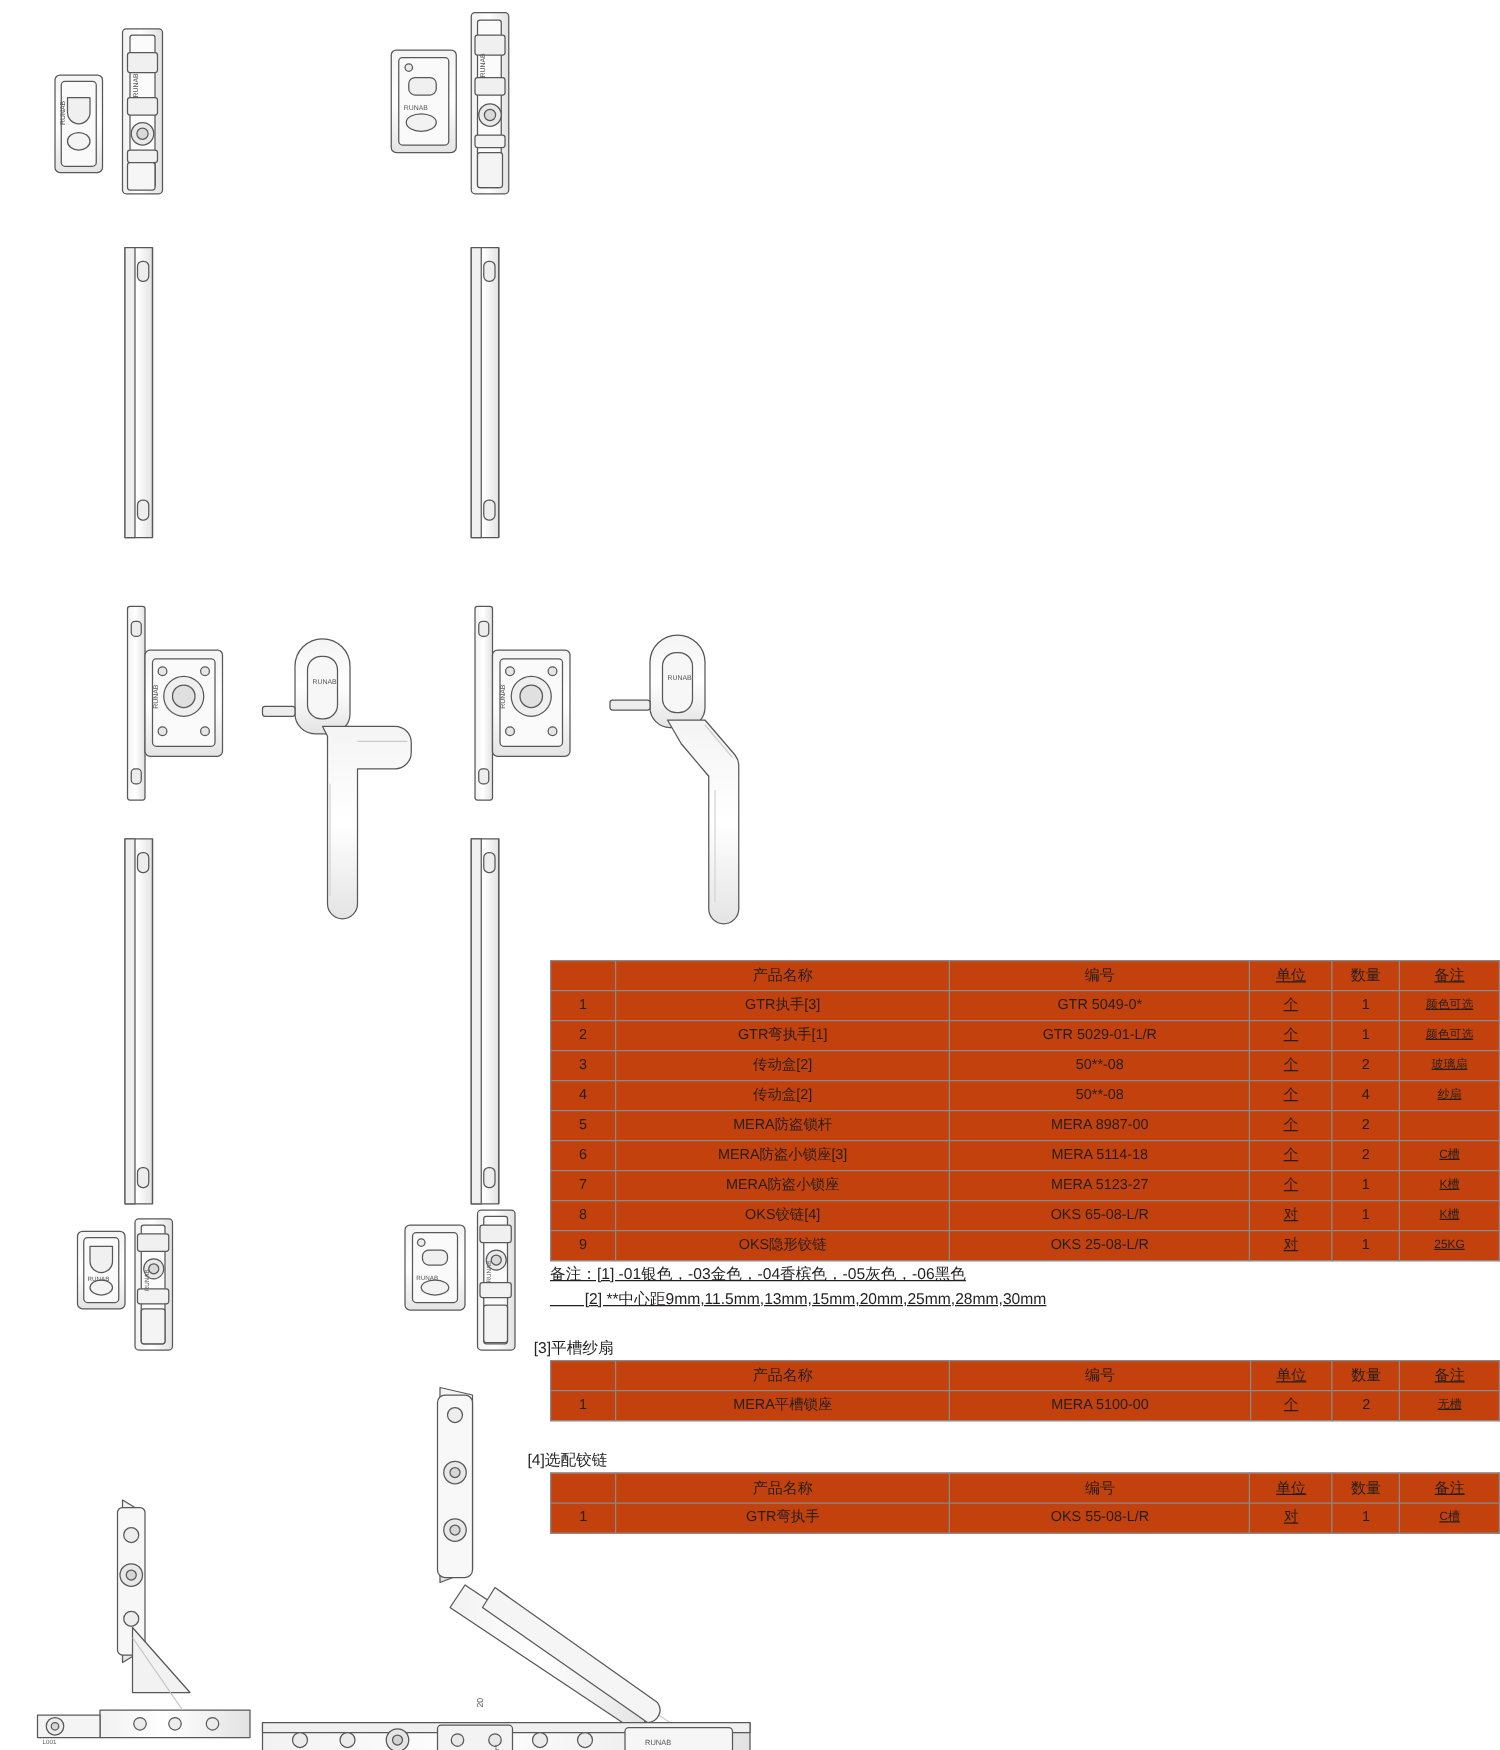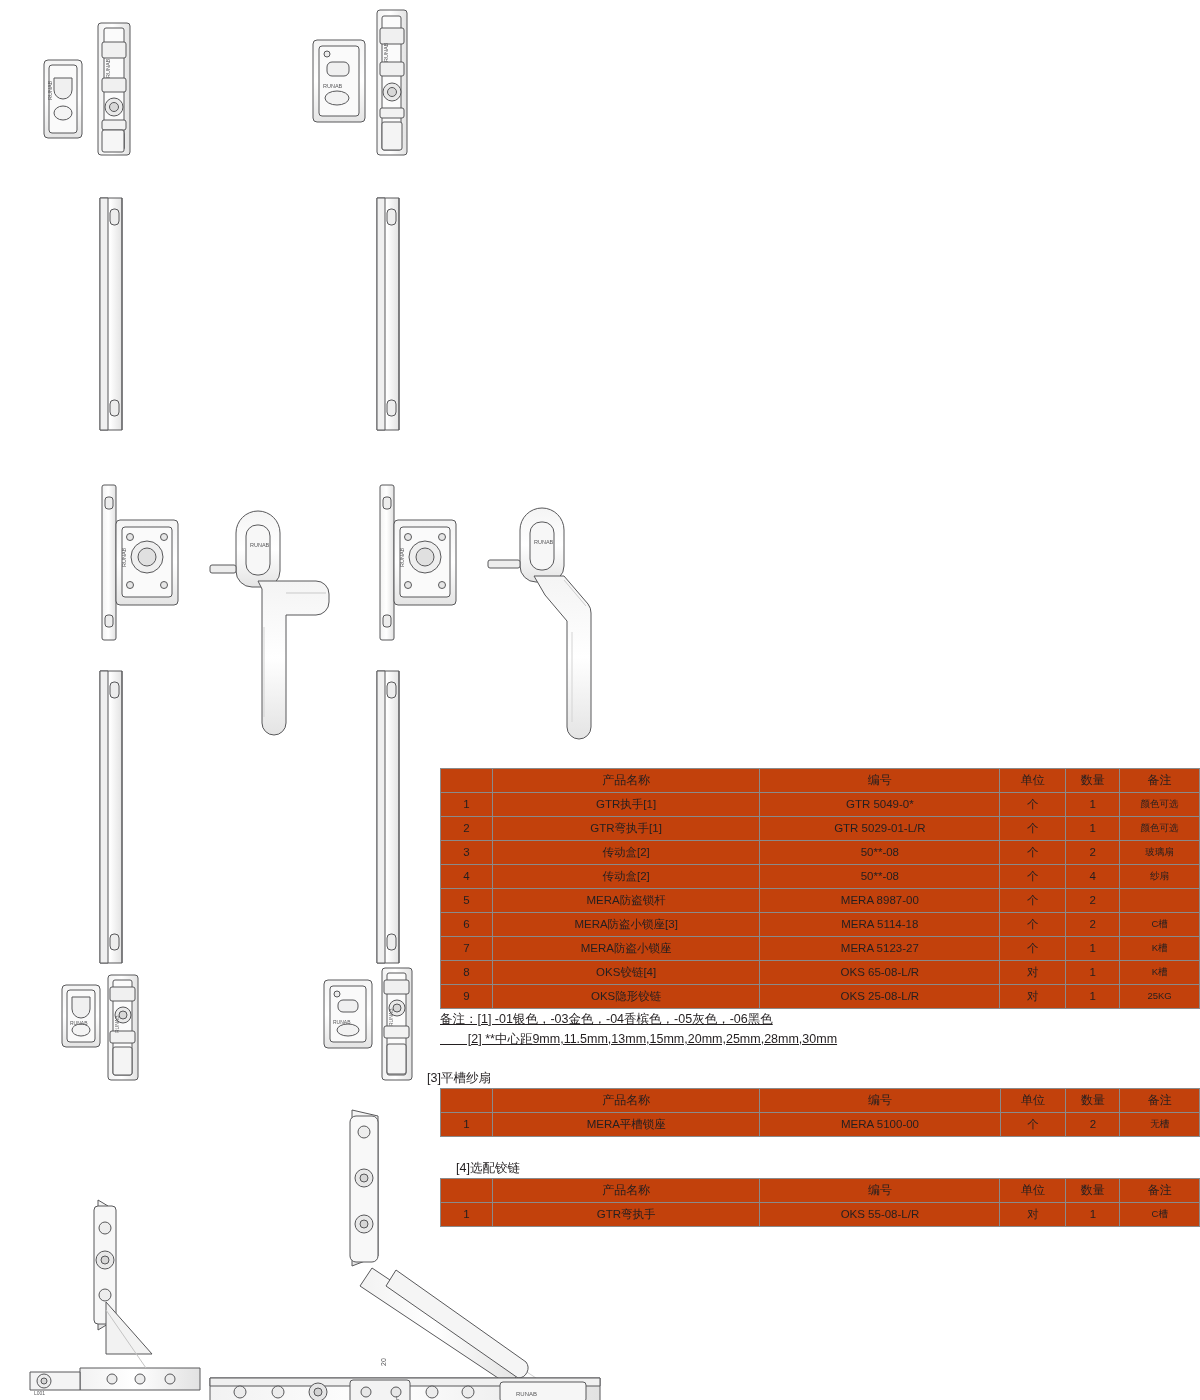--- a/index.html
+++ b/index.html
@@ -49,23 +49,23 @@
     color: #231f20;
     padding: 0 2px;
     line-height: 1.15;
   }
   table.parts thead td {
     font-size: 12px;
   }
   td.c-idx { width: 48px; }
   td.c-name { width: 268px; }
   td.c-code { width: 240px; }
-  td.c-unit { width: 62px; }
+  td.c-unit { width: 62px; text-decoration: underline; }
   td.c-qty  { width: 50px; }
-  td.c-note { width: 76px; font-size: 9.5px; }
+  td.c-note { width: 76px; font-size: 9.5px; text-decoration: underline; }
 
   
   .note-block {
     position: absolute;
     font-size: 12.5px;
     line-height: 1.55;
     color: #231f20;
     white-space: pre;
     text-decoration: underline;
   }
@@ -315,21 +315,21 @@
           <td class="c-name">产品名称</td>
           <td class="c-code">编号</td>
           <td class="c-unit">单位</td>
           <td class="c-qty">数量</td>
           <td class="c-note">备注</td>
         </tr>
       </thead>
       <tbody>
         <tr>
           <td class="c-idx">1</td>
-          <td class="c-name">GTR执手[1]</td>
+          <td class="c-name">GTR执手[3]</td>
           <td class="c-code">GTR 5049-0*</td>
           <td class="c-unit">个</td>
           <td class="c-qty">1</td>
           <td class="c-note">颜色可选</td>
         </tr>
         <tr>
           <td class="c-idx">2</td>
           <td class="c-name">GTR弯执手[1]</td>
           <td class="c-code">GTR 5029-01-L/R</td>
           <td class="c-unit">个</td>
@@ -418,21 +418,21 @@
           <td class="c-name">MERA平槽锁座</td>
           <td class="c-code">MERA 5100-00</td>
           <td class="c-unit">个</td>
           <td class="c-qty">2</td>
           <td class="c-note">无槽</td>
         </tr>
       </tbody>
     </table>
   </div>
 
-  <div class="sub-title" style="left:456px; top:1160px;">[4]选配铰链</div>
+  <div class="sub-title" style="left:422px; top:1160px;">[4]选配铰链</div>
   <div class="tbl-wrap" style="left:440px; top:1178px;">
     <table class="parts">
       <thead>
         <tr>
           <td class="c-idx"></td>
           <td class="c-name">产品名称</td>
           <td class="c-code">编号</td>
           <td class="c-unit">单位</td>
           <td class="c-qty">数量</td>
           <td class="c-note">备注</td>

